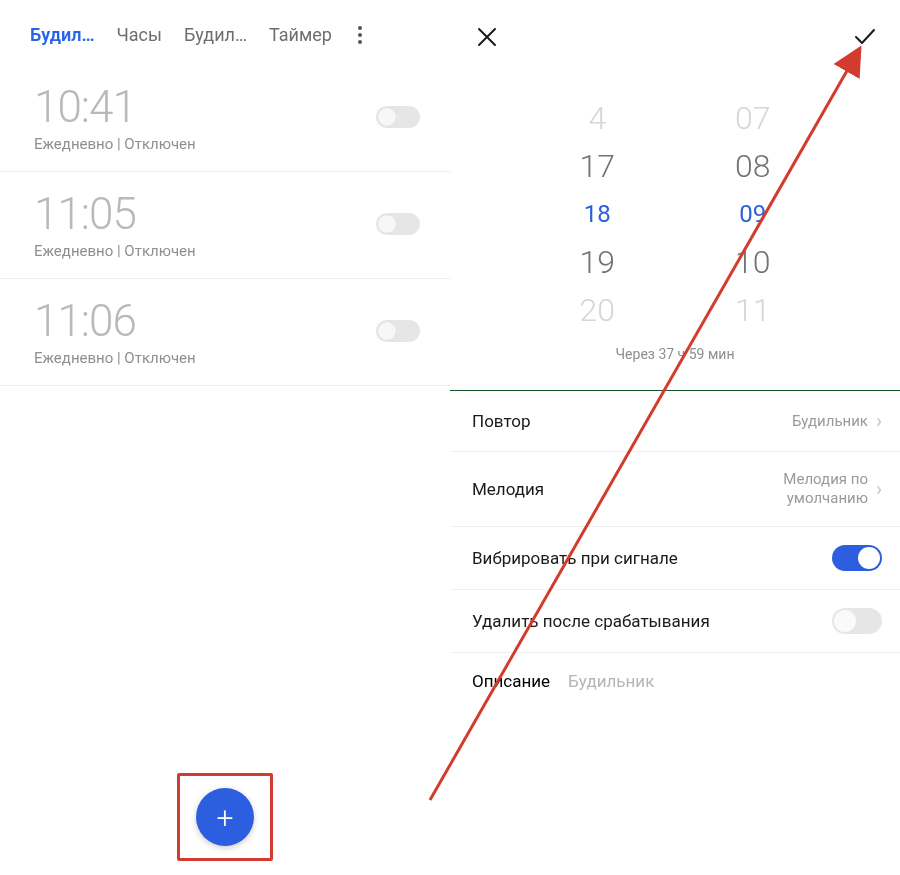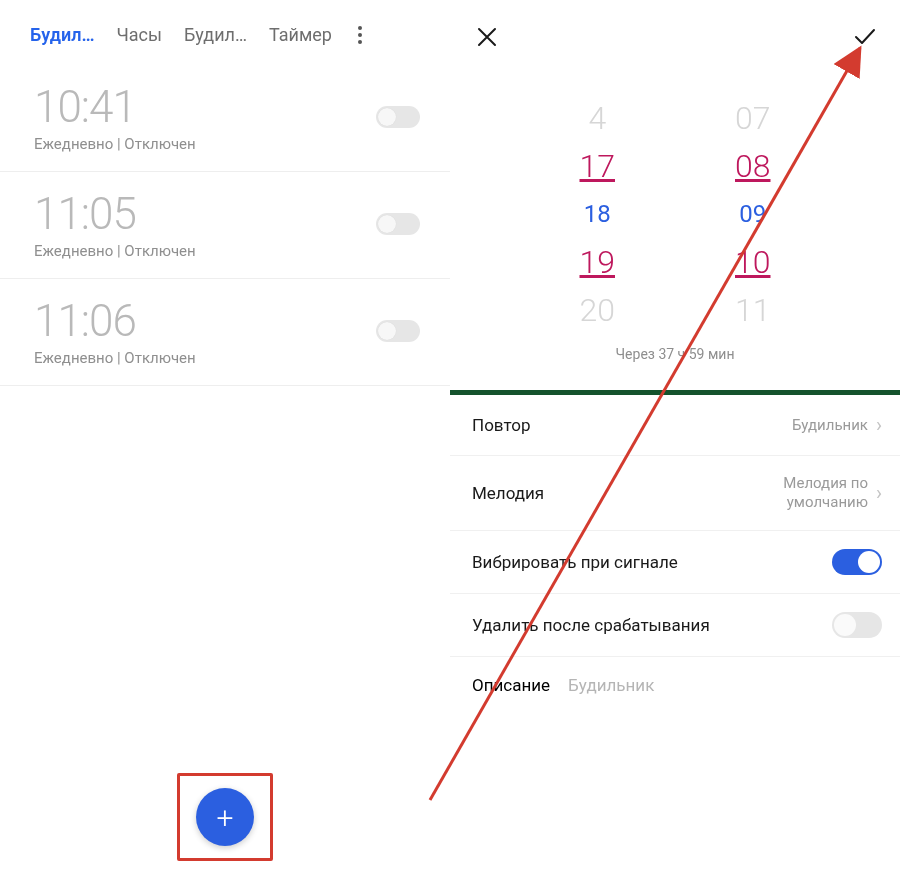--- a/index.html
+++ b/index.html
@@ -122,32 +122,32 @@
     gap: 120px;
     padding: 30px 0 12px 0;
   }
   .picker-col { text-align:center; }
   .picker-item {
     font-size: 32px;
     font-weight: 300;
     line-height: 48px;
     color: #d6d6d6;
   }
-  .picker-item.near { color:#be185d;text-decoration:underline; }
+  .picker-item.near { color:#737373; }
   .picker-item.sel { color:#2b5fe0; font-weight:400; font-size:24px; }
 
   .eta {
     text-align:center;
     font-size:14px;
     color:#8e8e8e;
     padding-bottom: 28px;
   }
 
   
-  .settings { border-top: 5px solid #14532d; }
+  .settings { border-top: 1px solid #14532d; }
   .srow {
     display:flex;
     align-items:center;
     justify-content:space-between;
     padding: 18px 18px 18px 22px;
     border-bottom: 1px solid #f0f0f0;
     font-size: 17px;
     color:#1a1a1a;
   }
   .srow .right-side { display:flex; align-items:center; gap:8px; }

